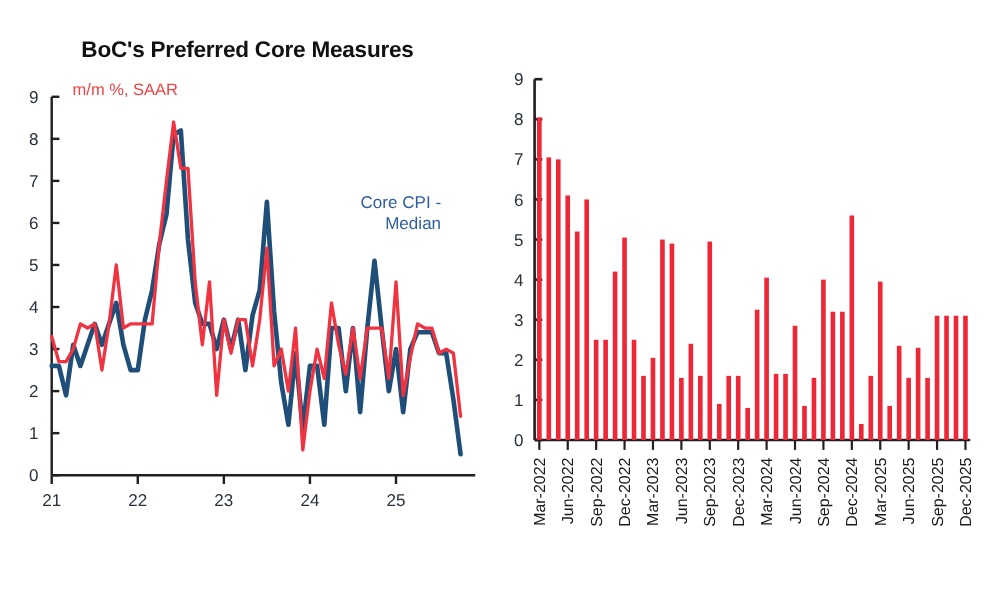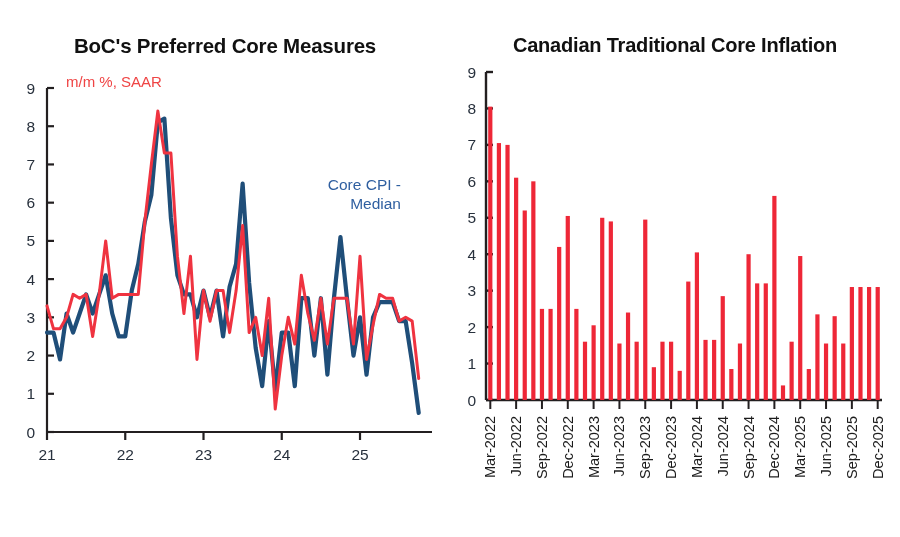--- a/index.html
+++ b/index.html
@@ -79,21 +79,20 @@
         <text x="281.75609756097214" y="460" text-anchor="middle" class="tickfont">24</text>
         <line x1="360.0081300812962" y1="432" x2="360.0081300812962" y2="440" stroke="#231f20" stroke-width="2.2"></line>
         <text x="360.0081300812962" y="460" text-anchor="middle" class="tickfont">25</text>
         <polyline points="47.00,332.62 53.52,332.62 60.04,359.38 66.56,313.51 73.08,332.62 79.61,313.51 86.13,294.40 92.65,313.51 99.17,294.40 105.69,275.29 112.21,313.51 118.73,336.44 125.25,336.44 131.77,290.58 138.29,263.82 144.82,221.78 151.34,195.02 157.86,122.40 164.38,118.58 170.90,217.96 177.42,275.29 183.94,294.40 190.46,294.40 196.98,317.33 203.50,290.58 210.03,317.33 216.55,290.58 223.07,336.44 229.59,286.76 236.11,263.82 242.63,183.56 249.15,282.93 255.67,347.91 262.19,386.13 268.71,321.16 275.24,389.96 281.76,332.62 288.28,332.62 294.80,386.13 301.32,298.22 307.84,298.22 314.36,355.56 320.88,298.22 327.40,374.67 333.92,298.22 340.45,237.07 346.97,298.22 353.49,355.56 360.01,317.33 366.53,374.67 373.05,317.33 379.57,302.04 386.09,302.04 392.61,302.04 399.13,321.16 405.66,321.16 412.18,363.20 418.70,412.89" fill="none" stroke="#1f4e79" stroke-width="4.2" stroke-linejoin="round" stroke-linecap="round"></polyline>
         <polyline points="47.00,305.87 53.52,328.80 60.04,328.80 66.56,317.33 73.08,294.40 79.61,298.22 86.13,294.40 92.65,336.44 99.17,294.40 105.69,240.89 112.21,298.22 118.73,294.40 125.25,294.40 131.77,294.40 138.29,294.40 144.82,221.78 151.34,164.44 157.86,110.93 164.38,152.98 170.90,152.98 177.42,256.18 183.94,313.51 190.46,256.18 196.98,359.38 203.50,290.58 210.03,321.16 216.55,290.58 223.07,290.58 229.59,332.62 236.11,290.58 242.63,225.60 249.15,332.62 255.67,317.33 262.19,355.56 268.71,298.22 275.24,409.07 281.76,355.56 288.28,317.33 294.80,344.09 301.32,275.29 307.84,313.51 314.36,340.27 320.88,298.22 327.40,344.09 333.92,298.22 340.45,298.22 346.97,298.22 353.49,344.09 360.01,256.18 366.53,359.38 373.05,324.98 379.57,294.40 386.09,298.22 392.61,298.22 399.13,321.16 405.66,317.33 412.18,321.16 418.70,378.49" fill="none" stroke="#ef3340" stroke-width="3" stroke-linejoin="round" stroke-linecap="round"></polyline>
       </svg>
   </div>
 
   <div class="panel" id="panel-right">
 
-    <div class="chart-title">Canadian Traditional Core Inflation</div>
 
 
     <svg id="svg-right" width="450" height="537">
         <line x1="36" y1="72" x2="36" y2="400" stroke="#231f20" stroke-width="2.4"></line>
         <line x1="36" y1="400" x2="432" y2="400" stroke="#231f20" stroke-width="2.4"></line>
         <line x1="36" y1="400" x2="43" y2="400" stroke="#231f20" stroke-width="2.4"></line>
         <text x="26" y="405.5" text-anchor="end" class="tickfont">0</text>
         <line x1="36" y1="363.55555555555554" x2="43" y2="363.55555555555554" stroke="#231f20" stroke-width="2.4"></line>
         <text x="26" y="369.05555555555554" text-anchor="end" class="tickfont">1</text>
         <line x1="36" y1="327.1111111111111" x2="43" y2="327.1111111111111" stroke="#231f20" stroke-width="2.4"></line>

